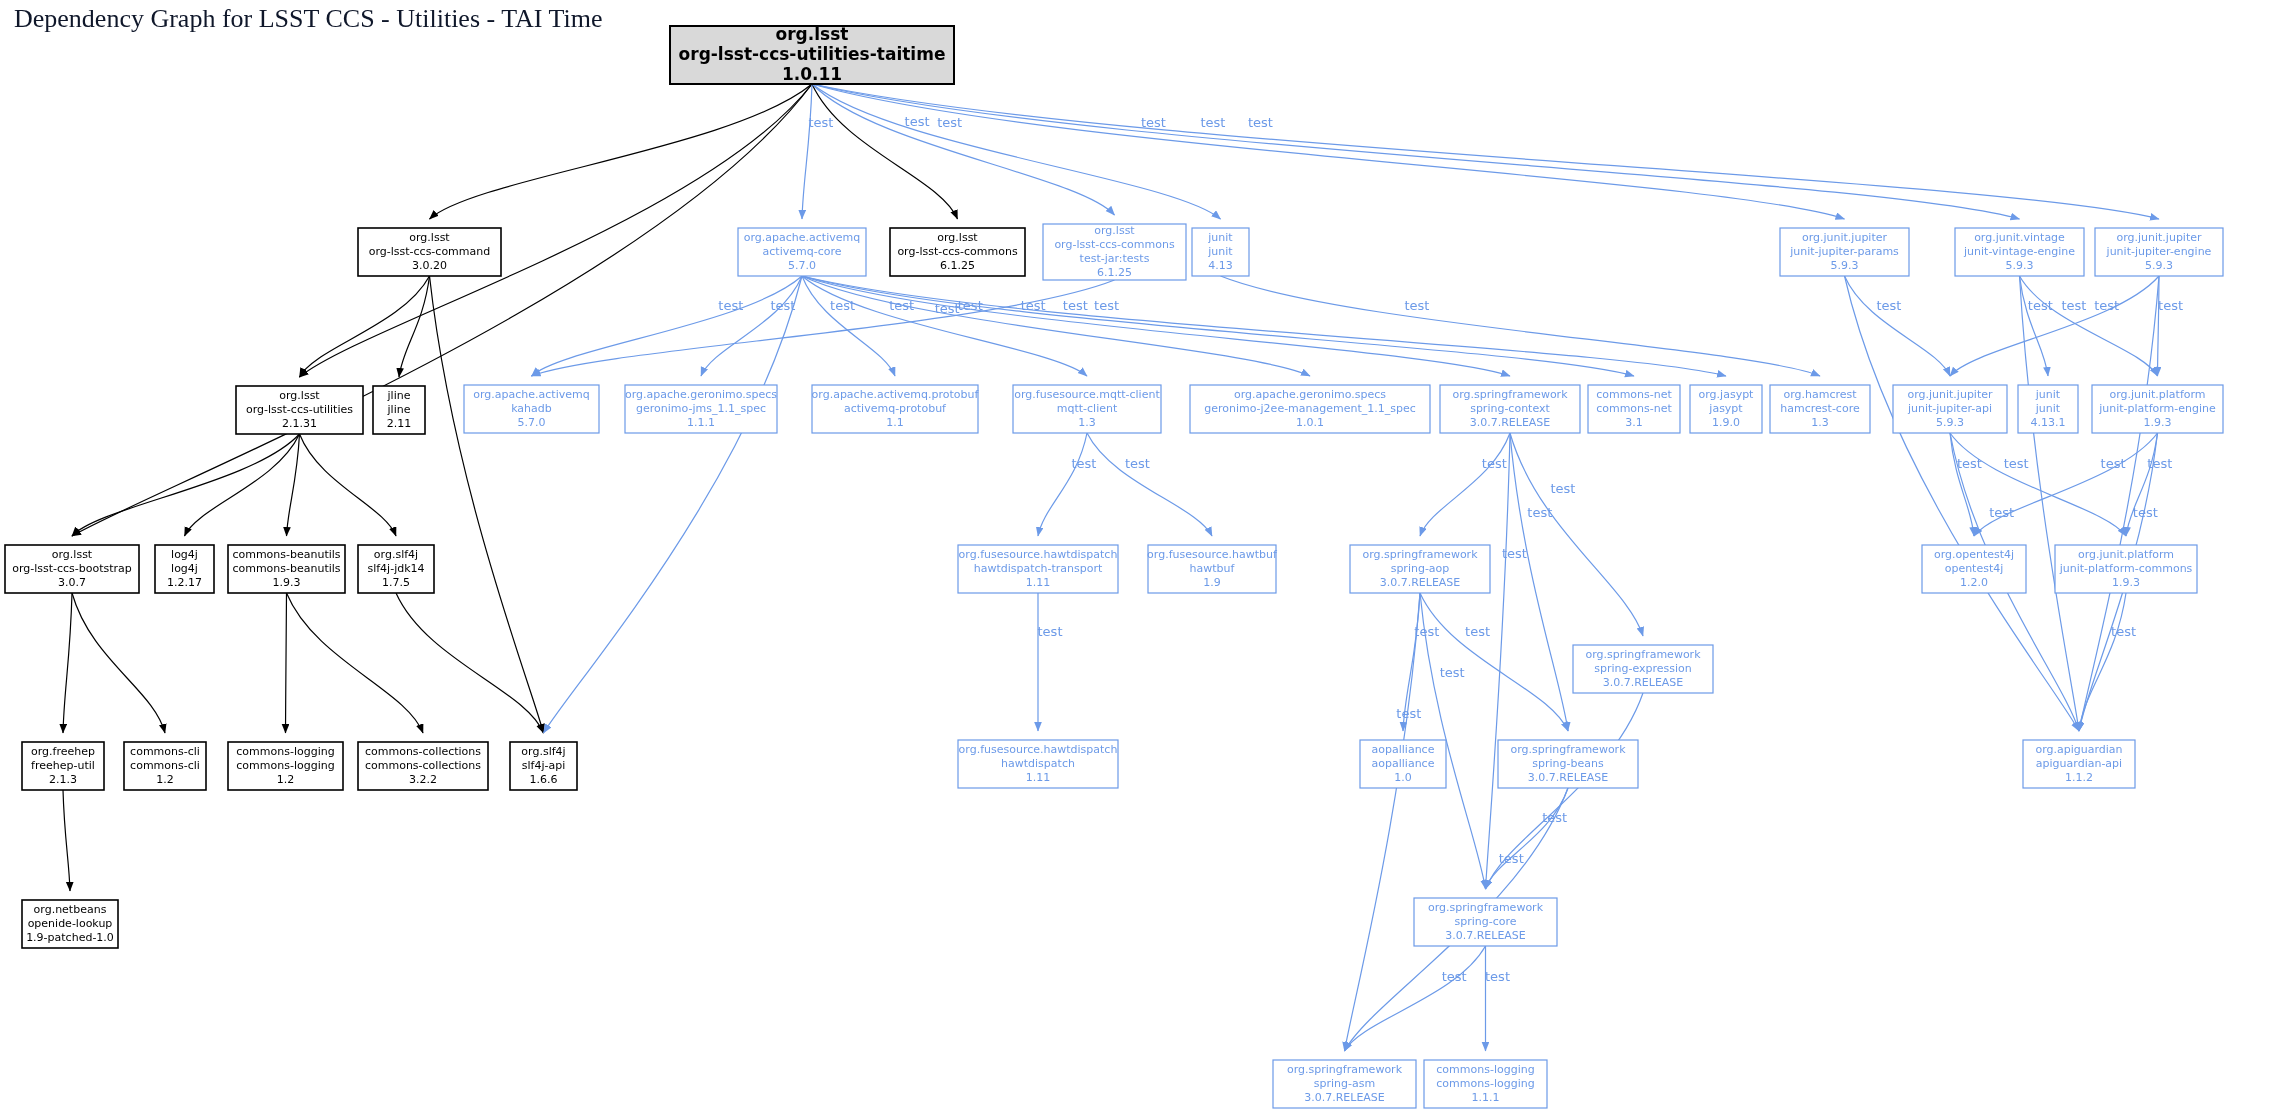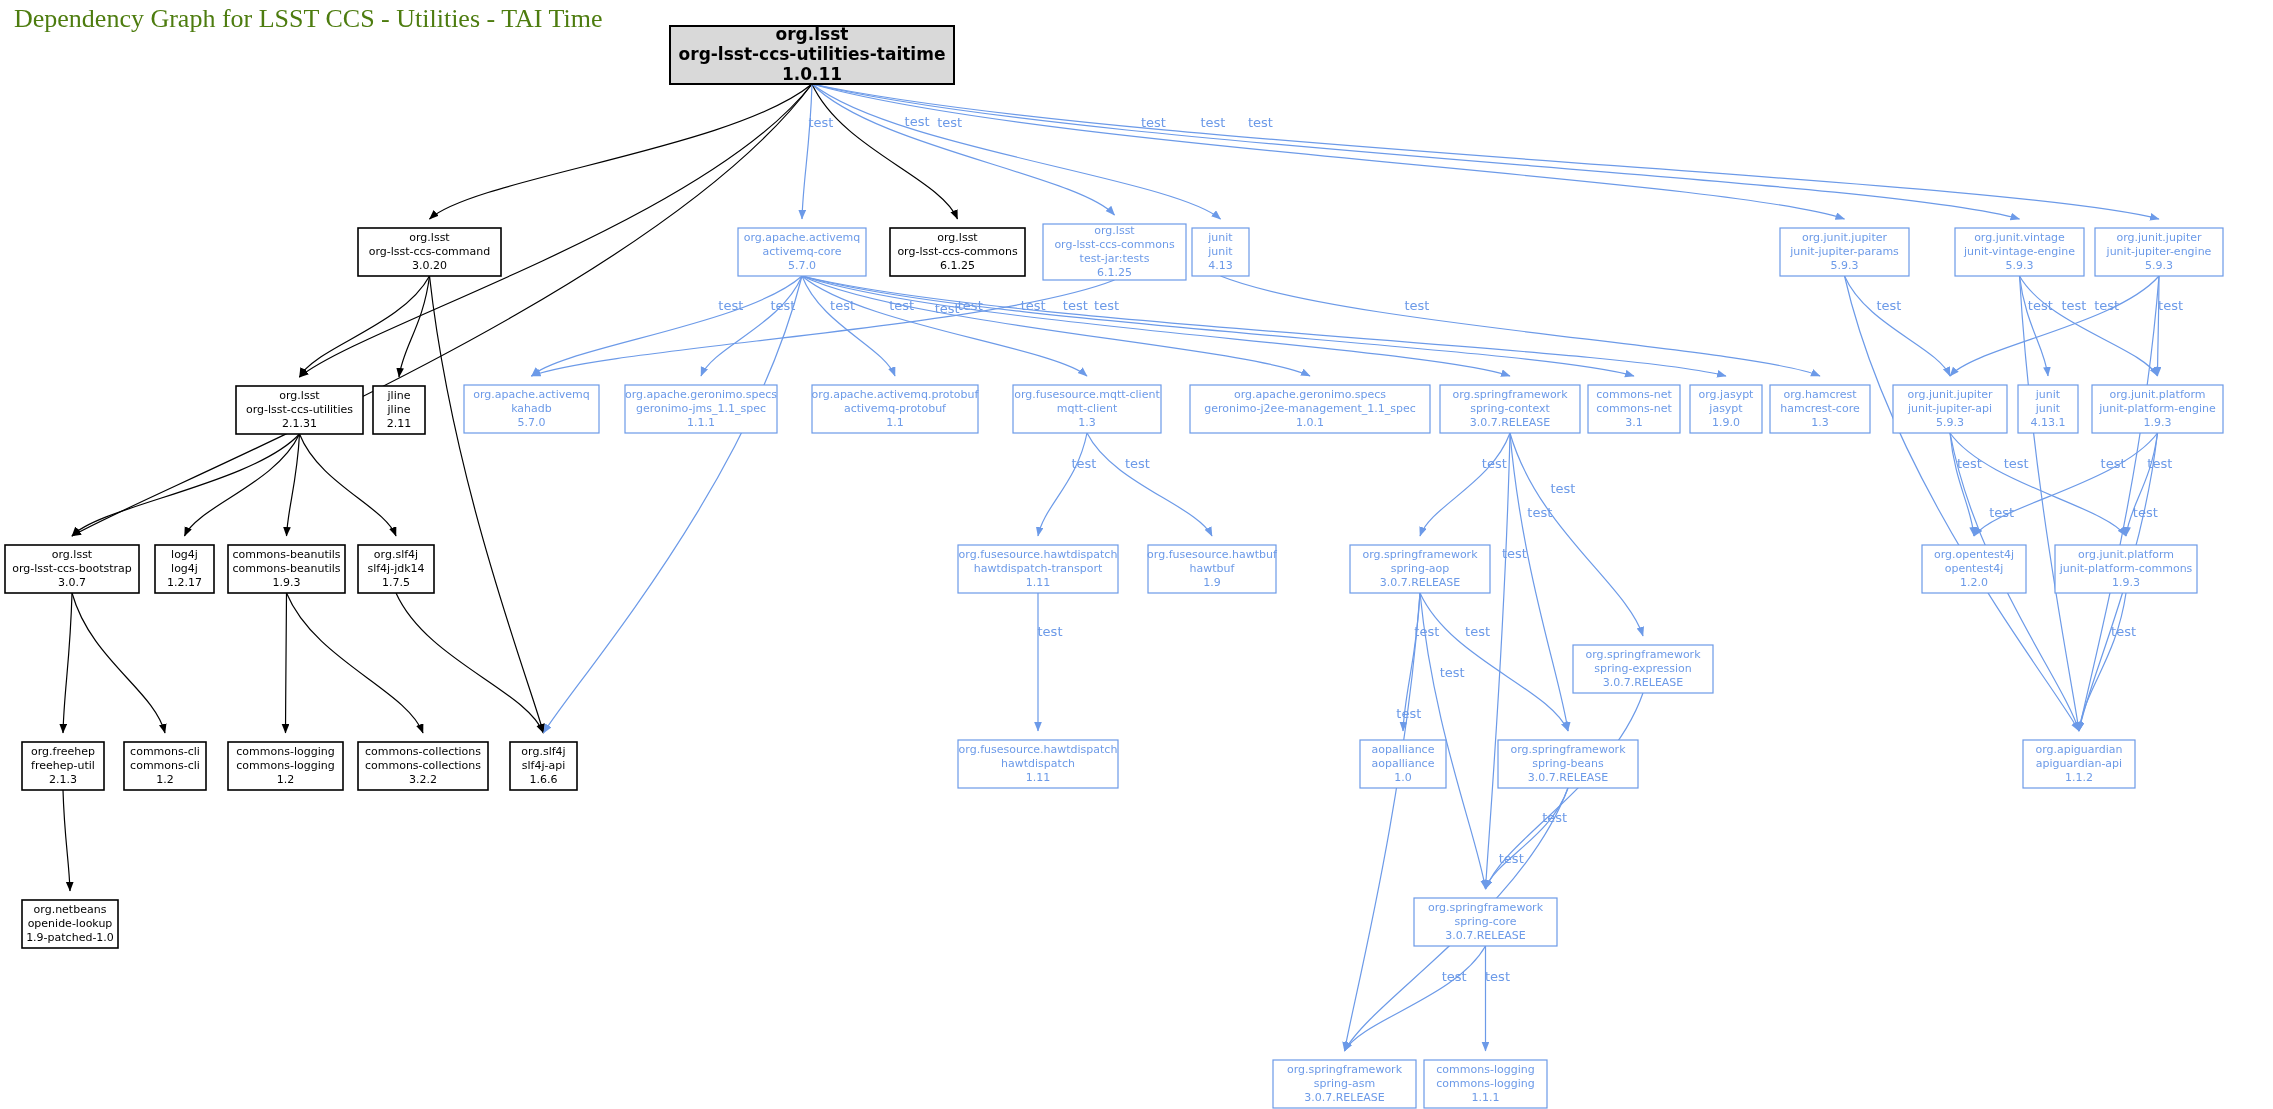--- a/index.html
+++ b/index.html
@@ -13,21 +13,21 @@
     position: relative;
     font-family: "DejaVu Sans", sans-serif;
     overflow: hidden;
   }
   #graph-title {
     position: absolute;
     left: 14px;
     top: 4px;
     font-family: "Liberation Serif", serif;
     font-size: 26px;
-    color: #4d7c0f;
+    color: #0f172a;
     white-space: nowrap;
   }
   #graph-canvas {
     position: absolute;
     left: 0;
     top: 0;
     width: 2273px;
     height: 1109px;
   }
   .node-label {

